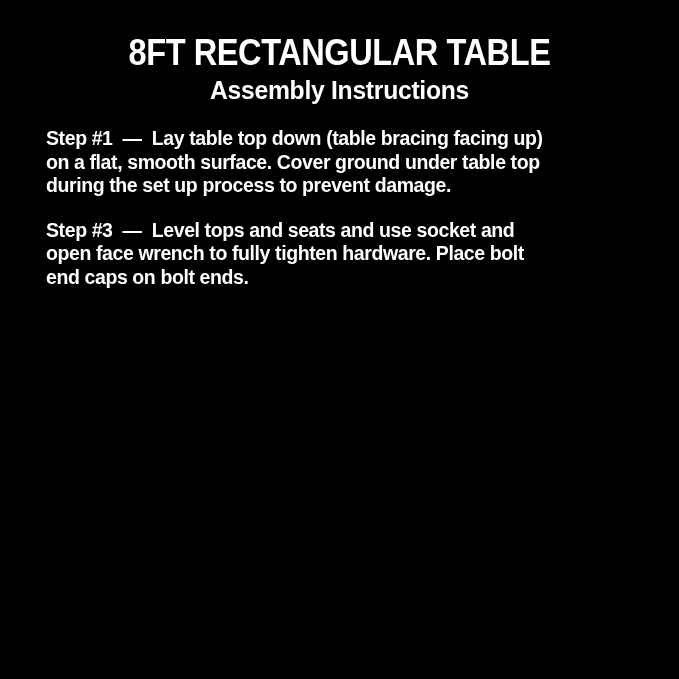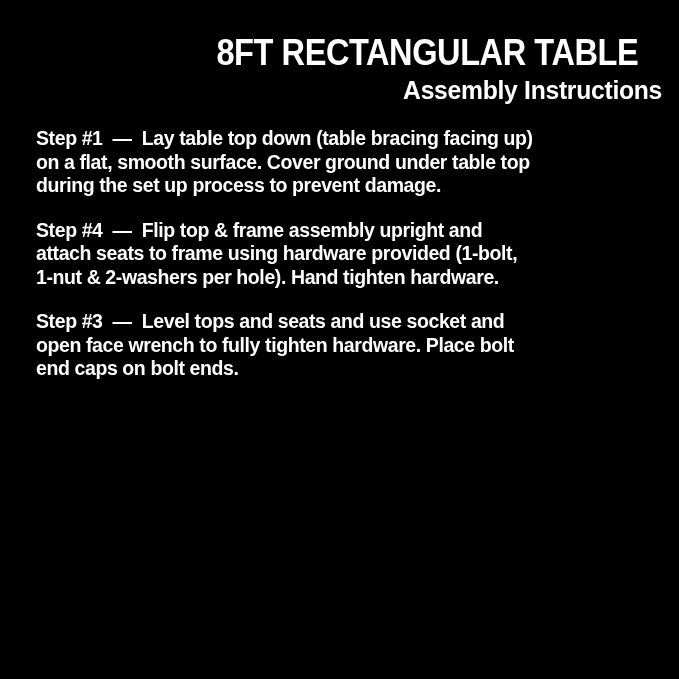--- a/index.html
+++ b/index.html
@@ -12,21 +12,21 @@
     width: 679px;
     height: 679px;
     background: #000000;
     color: #ffffff;
     font-family: "Liberation Sans", sans-serif;
     font-weight: bold;
     overflow: hidden;
     box-sizing: border-box;
   }
   .header {
-    text-align: right;
+    text-align: center;
   }
   .title {
     margin: 32px 0 0 0;
     font-size: 37px;
     line-height: 1.15;
     letter-spacing: -0.5px;
     transform: scaleX(0.88);
     transform-origin: 50% 50%;
     white-space: nowrap;
   }
@@ -34,21 +34,21 @@
     margin: 1px 0 0 0;
     font-size: 26px;
     line-height: 1.15;
     letter-spacing: -0.3px;
     transform: scaleX(0.95);
     transform-origin: 50% 50%;
     white-space: nowrap;
   }
   .steps {
     margin-top: 22px;
-    padding: 0 34px 0 36px;
+    padding: 0 34px 0 46px;
     font-size: 19.5px;
     line-height: 23.5px;
     letter-spacing: -0.4px;
   }
   .step {
     margin: 0 0 21px 0;
     white-space: pre-wrap;
   }
 </style>
 </head>
@@ -56,20 +56,17 @@
 
 <div class="poster">
   <div class="header">
     <h1 class="title">8FT RECTANGULAR TABLE</h1>
     <h2 class="subtitle">Assembly Instructions</h2>
   </div>
   <div class="steps">
     <p class="step">Step #1  —  Lay table top down (table bracing facing up)
 on a flat, smooth surface. Cover ground under table top
 during the set up process to prevent damage.</p>
-    <p class="step">Step #4  —  Flip top &amp; frame assembly upright and
-attach seats to frame using hardware provided (1-bolt,
-1-nut &amp; 2-washers per hole). Hand tighten hardware.</p>
     <p class="step">Step #3  —  Level tops and seats and use socket and
 open face wrench to fully tighten hardware. Place bolt
 end caps on bolt ends.</p>
   </div>
 </div>
 
 </body></html>

